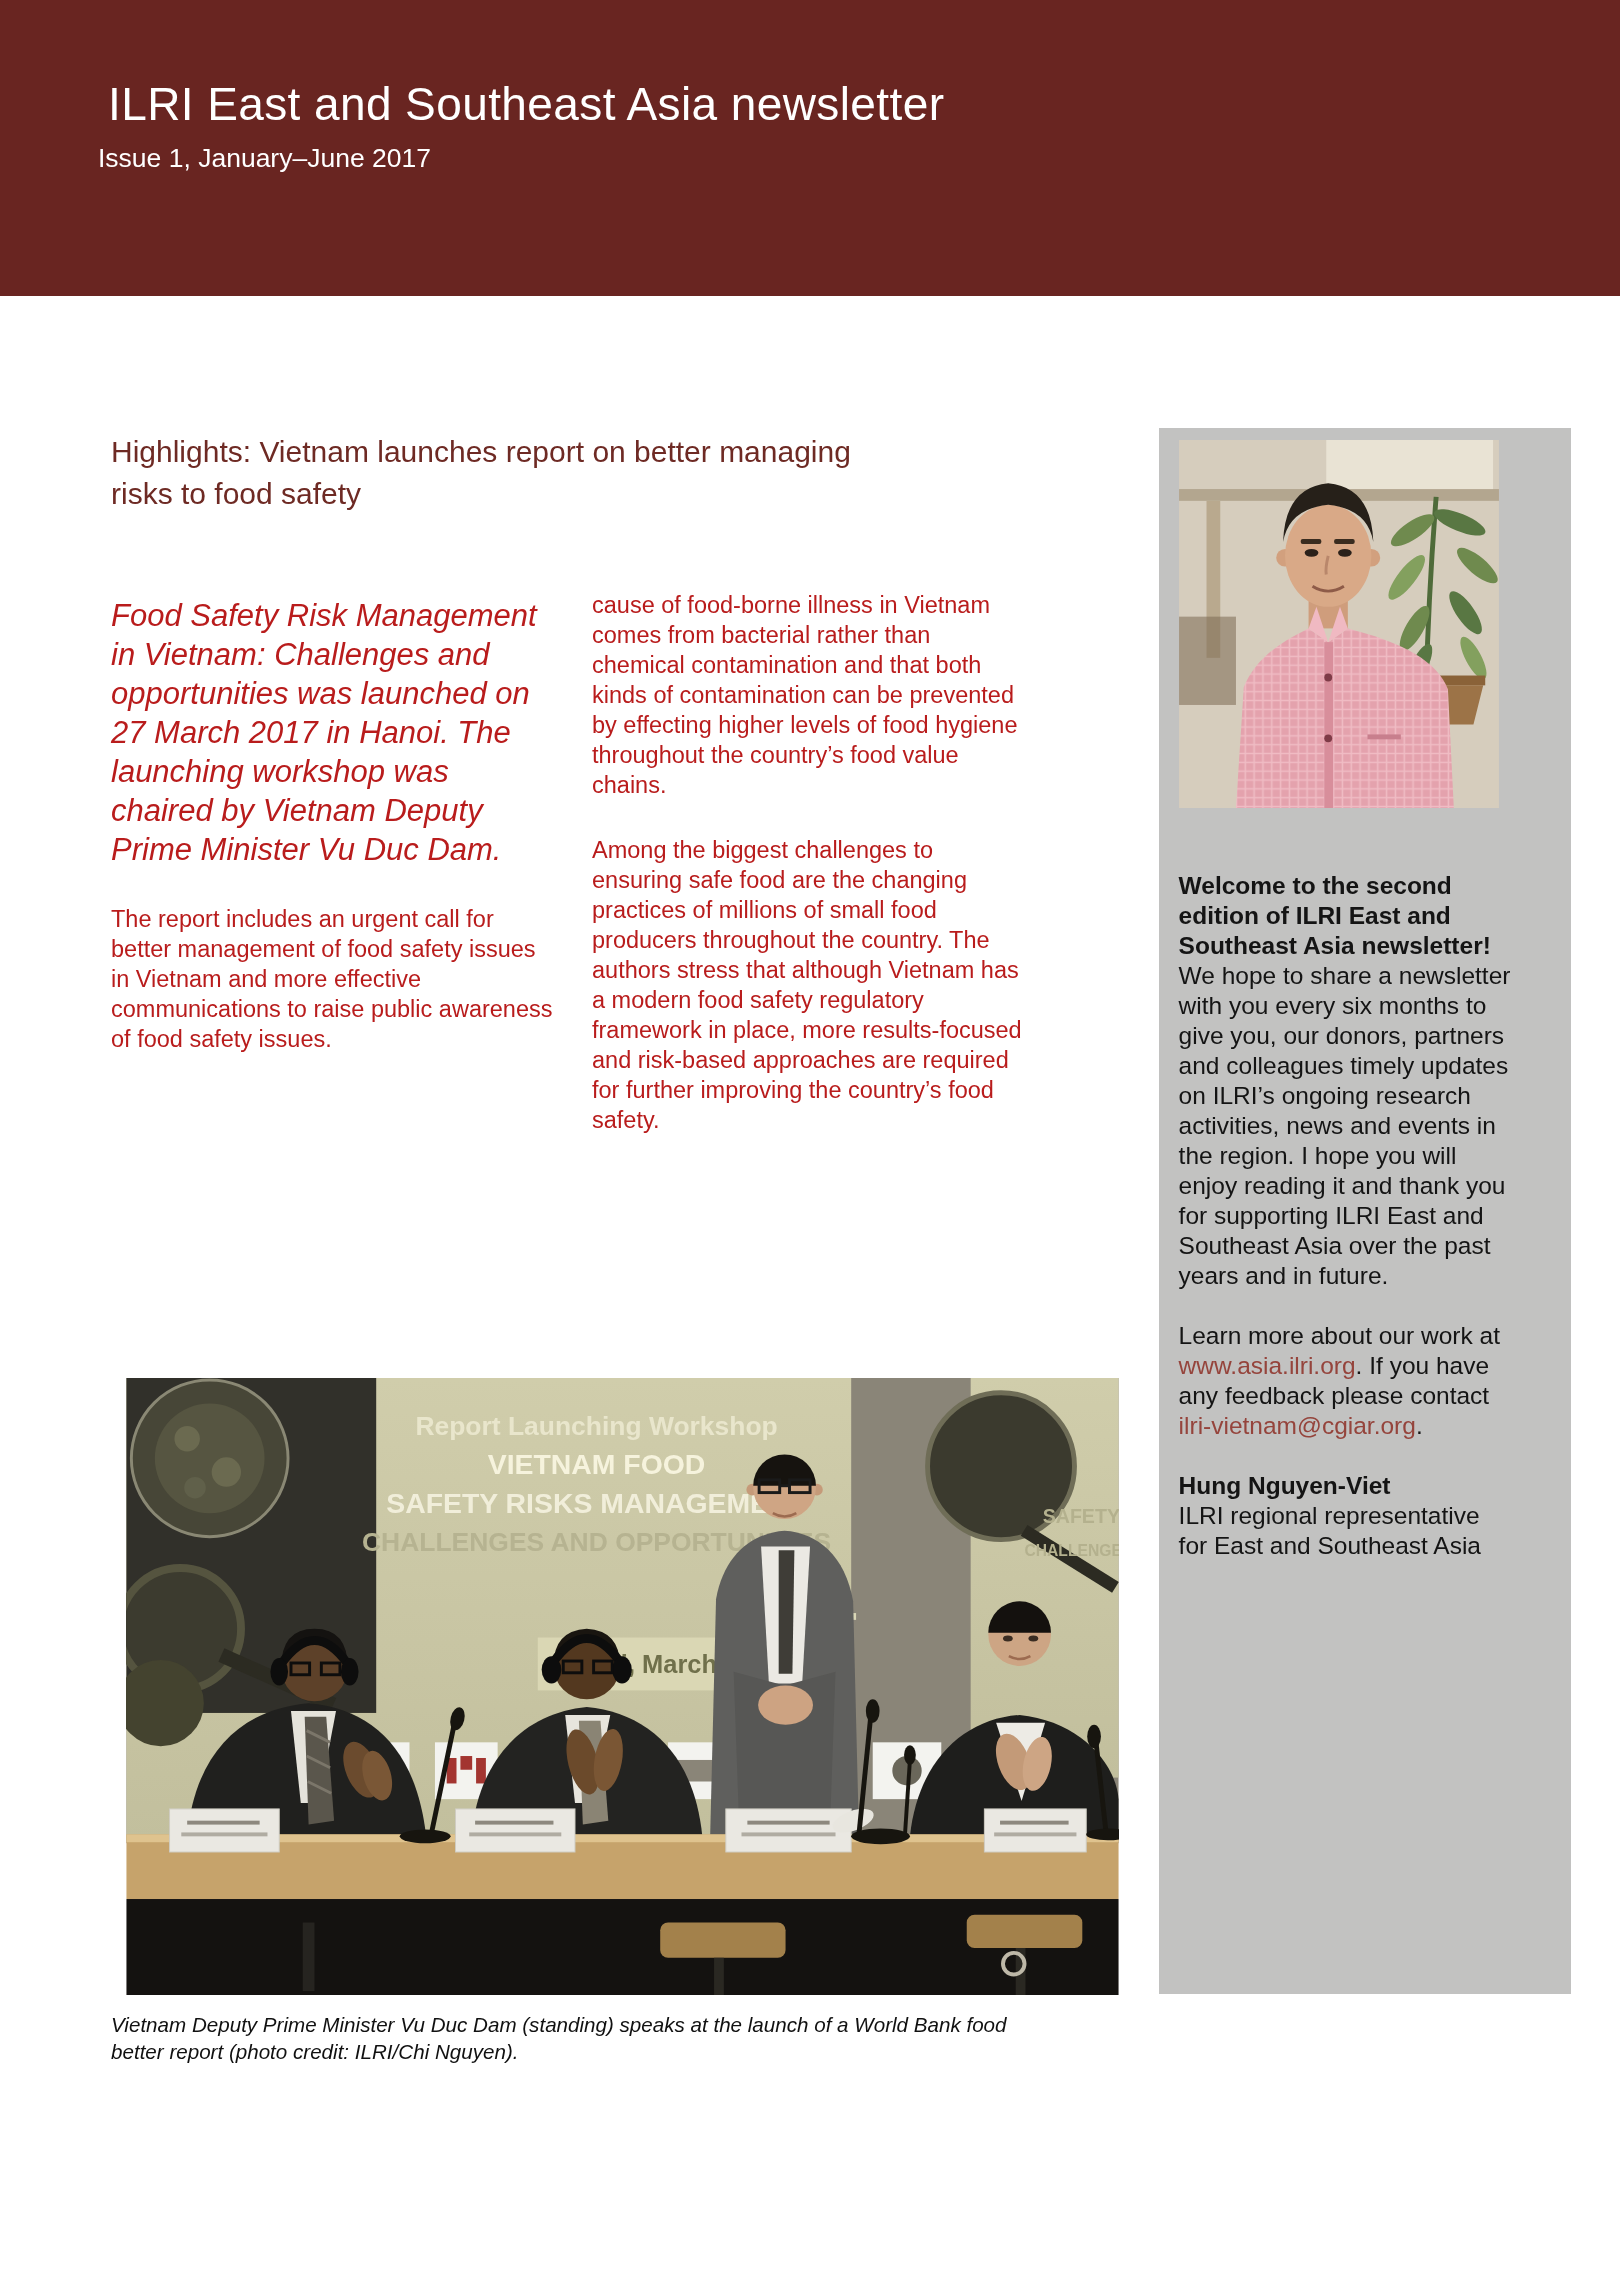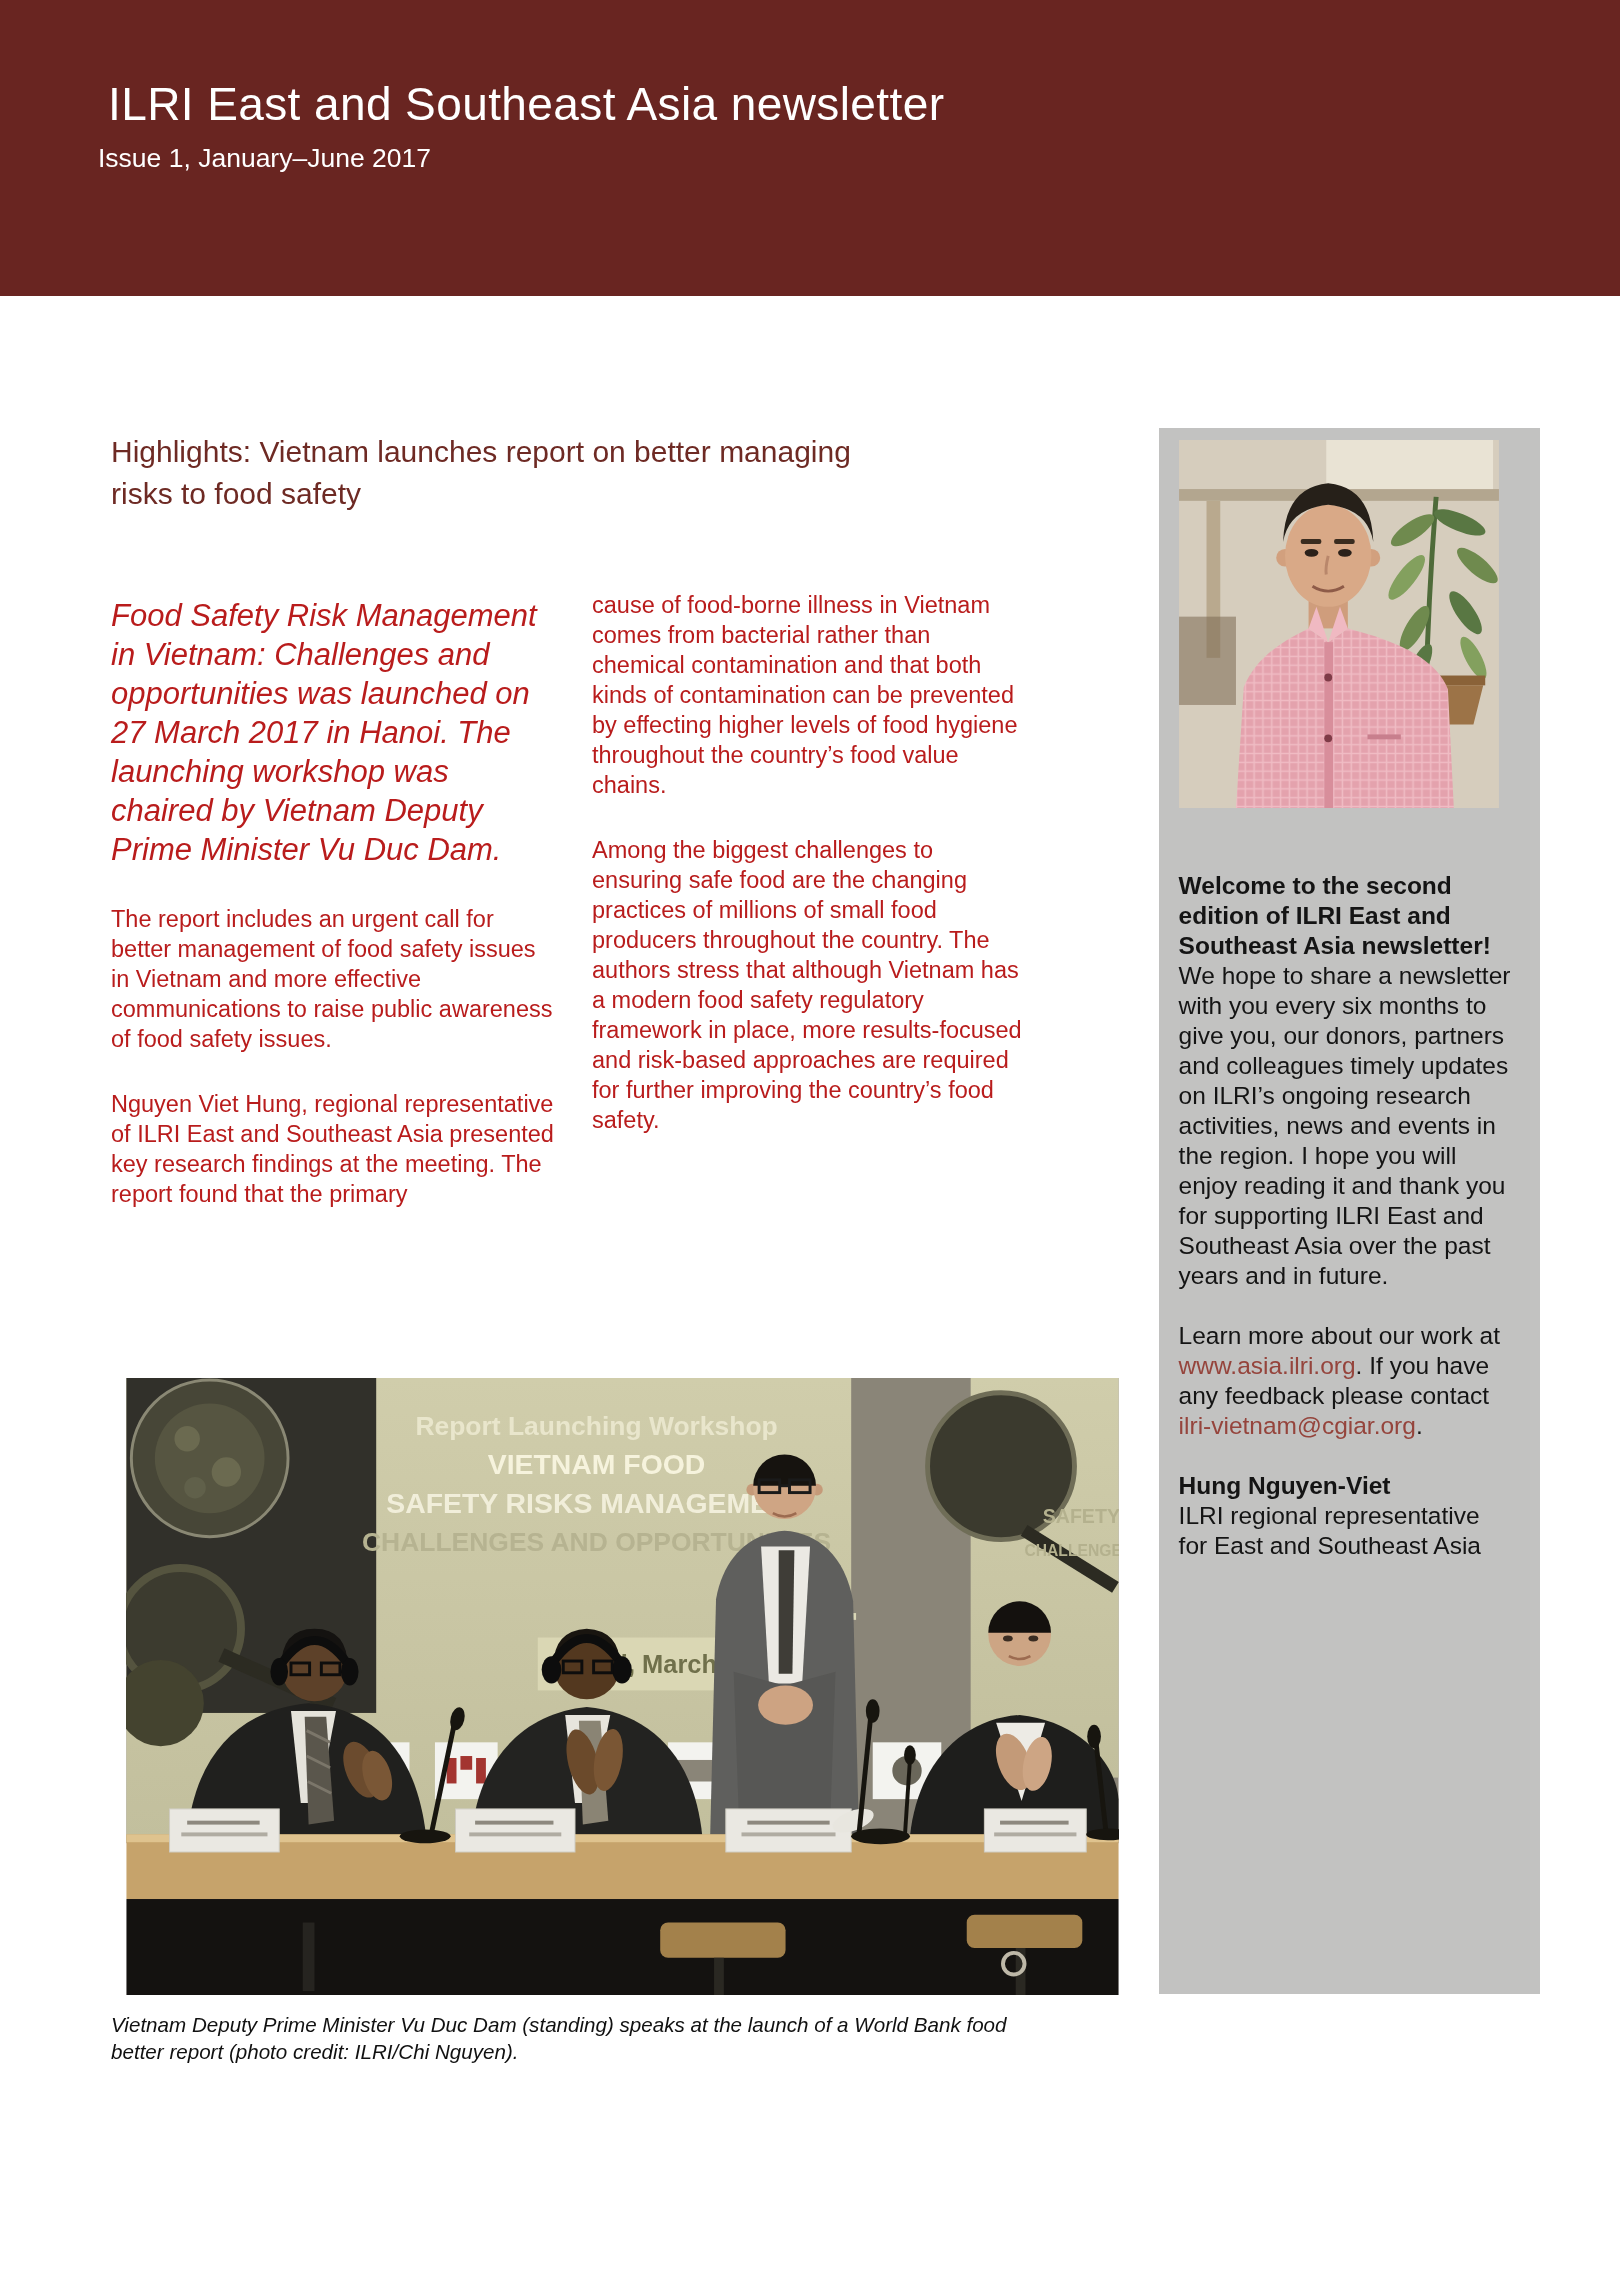--- a/index.html
+++ b/index.html
@@ -25,21 +25,21 @@
   
   .event-photo{position:absolute;left:118px;top:1370px;width:993px;height:617px;margin:0;padding:8px;}
   .event-photo svg{display:block;}
   .photo-svg text{font-family:"Liberation Sans","DejaVu Sans",sans-serif;}
 
   
   .caption{position:absolute;left:111px;top:2011px;width:941px;
            font-size:20.6px;line-height:27.4px;font-style:italic;color:#111;}
 
   
-  .sidebar{position:absolute;left:1159px;top:428px;width:381px;height:1566px;background:#c2c2c1;text-decoration:underline;}
+  .sidebar{position:absolute;left:1159px;top:428px;width:412px;height:1566px;background:#c2c2c1;text-decoration:underline;}
   .portrait{position:absolute;left:19.6px;top:11.8px;width:320px;height:368px;}
   .portrait svg{display:block;}
   .sb-content{position:absolute;left:19.6px;top:443px;width:335px;font-size:24.5px;line-height:30px;color:#141414;}
   .sb-content p{margin:0 0 30px 0;}
   .sb-content .blk{display:block;}
   .link{color:#95443c;text-decoration:none;cursor:pointer;text-align:center;}
   .sig strong{display:block;}
 </style>
 </head>
 <body>
@@ -50,21 +50,20 @@
     <h1 class="title">ILRI East and Southeast Asia newsletter</h1>
     <div class="issue">Issue 1, January–June 2017</div>
   </header>
 
   <main>
     <h2 class="headline">Highlights: Vietnam launches report on better managing risks to food safety</h2>
 
     <div class="col col1">
       <p class="lead">Food Safety Risk Management in Vietnam: Challenges and opportunities was launched on 27 March 2017 in Hanoi. The launching workshop was chaired by Vietnam Deputy Prime Minister Vu Duc Dam.</p>
       <p>The report includes an urgent call for better management of food safety issues in Vietnam and more effective communications to raise public awareness of food safety issues.</p>
-      <p>Nguyen Viet Hung, regional representative of ILRI East and Southeast Asia presented key research findings at the meeting. The report found that the primary</p>
     </div>
 
     <div class="col col2">
       <p>cause of food-borne illness in Vietnam comes from bacterial rather than chemical contamination and that both kinds of contamination can be prevented by effecting higher levels of food hygiene throughout the country’s food value chains.</p>
       <p>Among the biggest challenges to ensuring safe food are the changing practices of millions of small food producers throughout the country. The authors stress that although Vietnam has a modern food safety regulatory framework in place, more results-focused and risk-based approaches are required for further improving the country’s food safety.</p>
     </div>
 
     <figure class="event-photo">
       <svg class="photo-svg" width="993" height="617" viewBox="0 0 1013 630" xmlns="http://www.w3.org/2000/svg">
         <defs>

